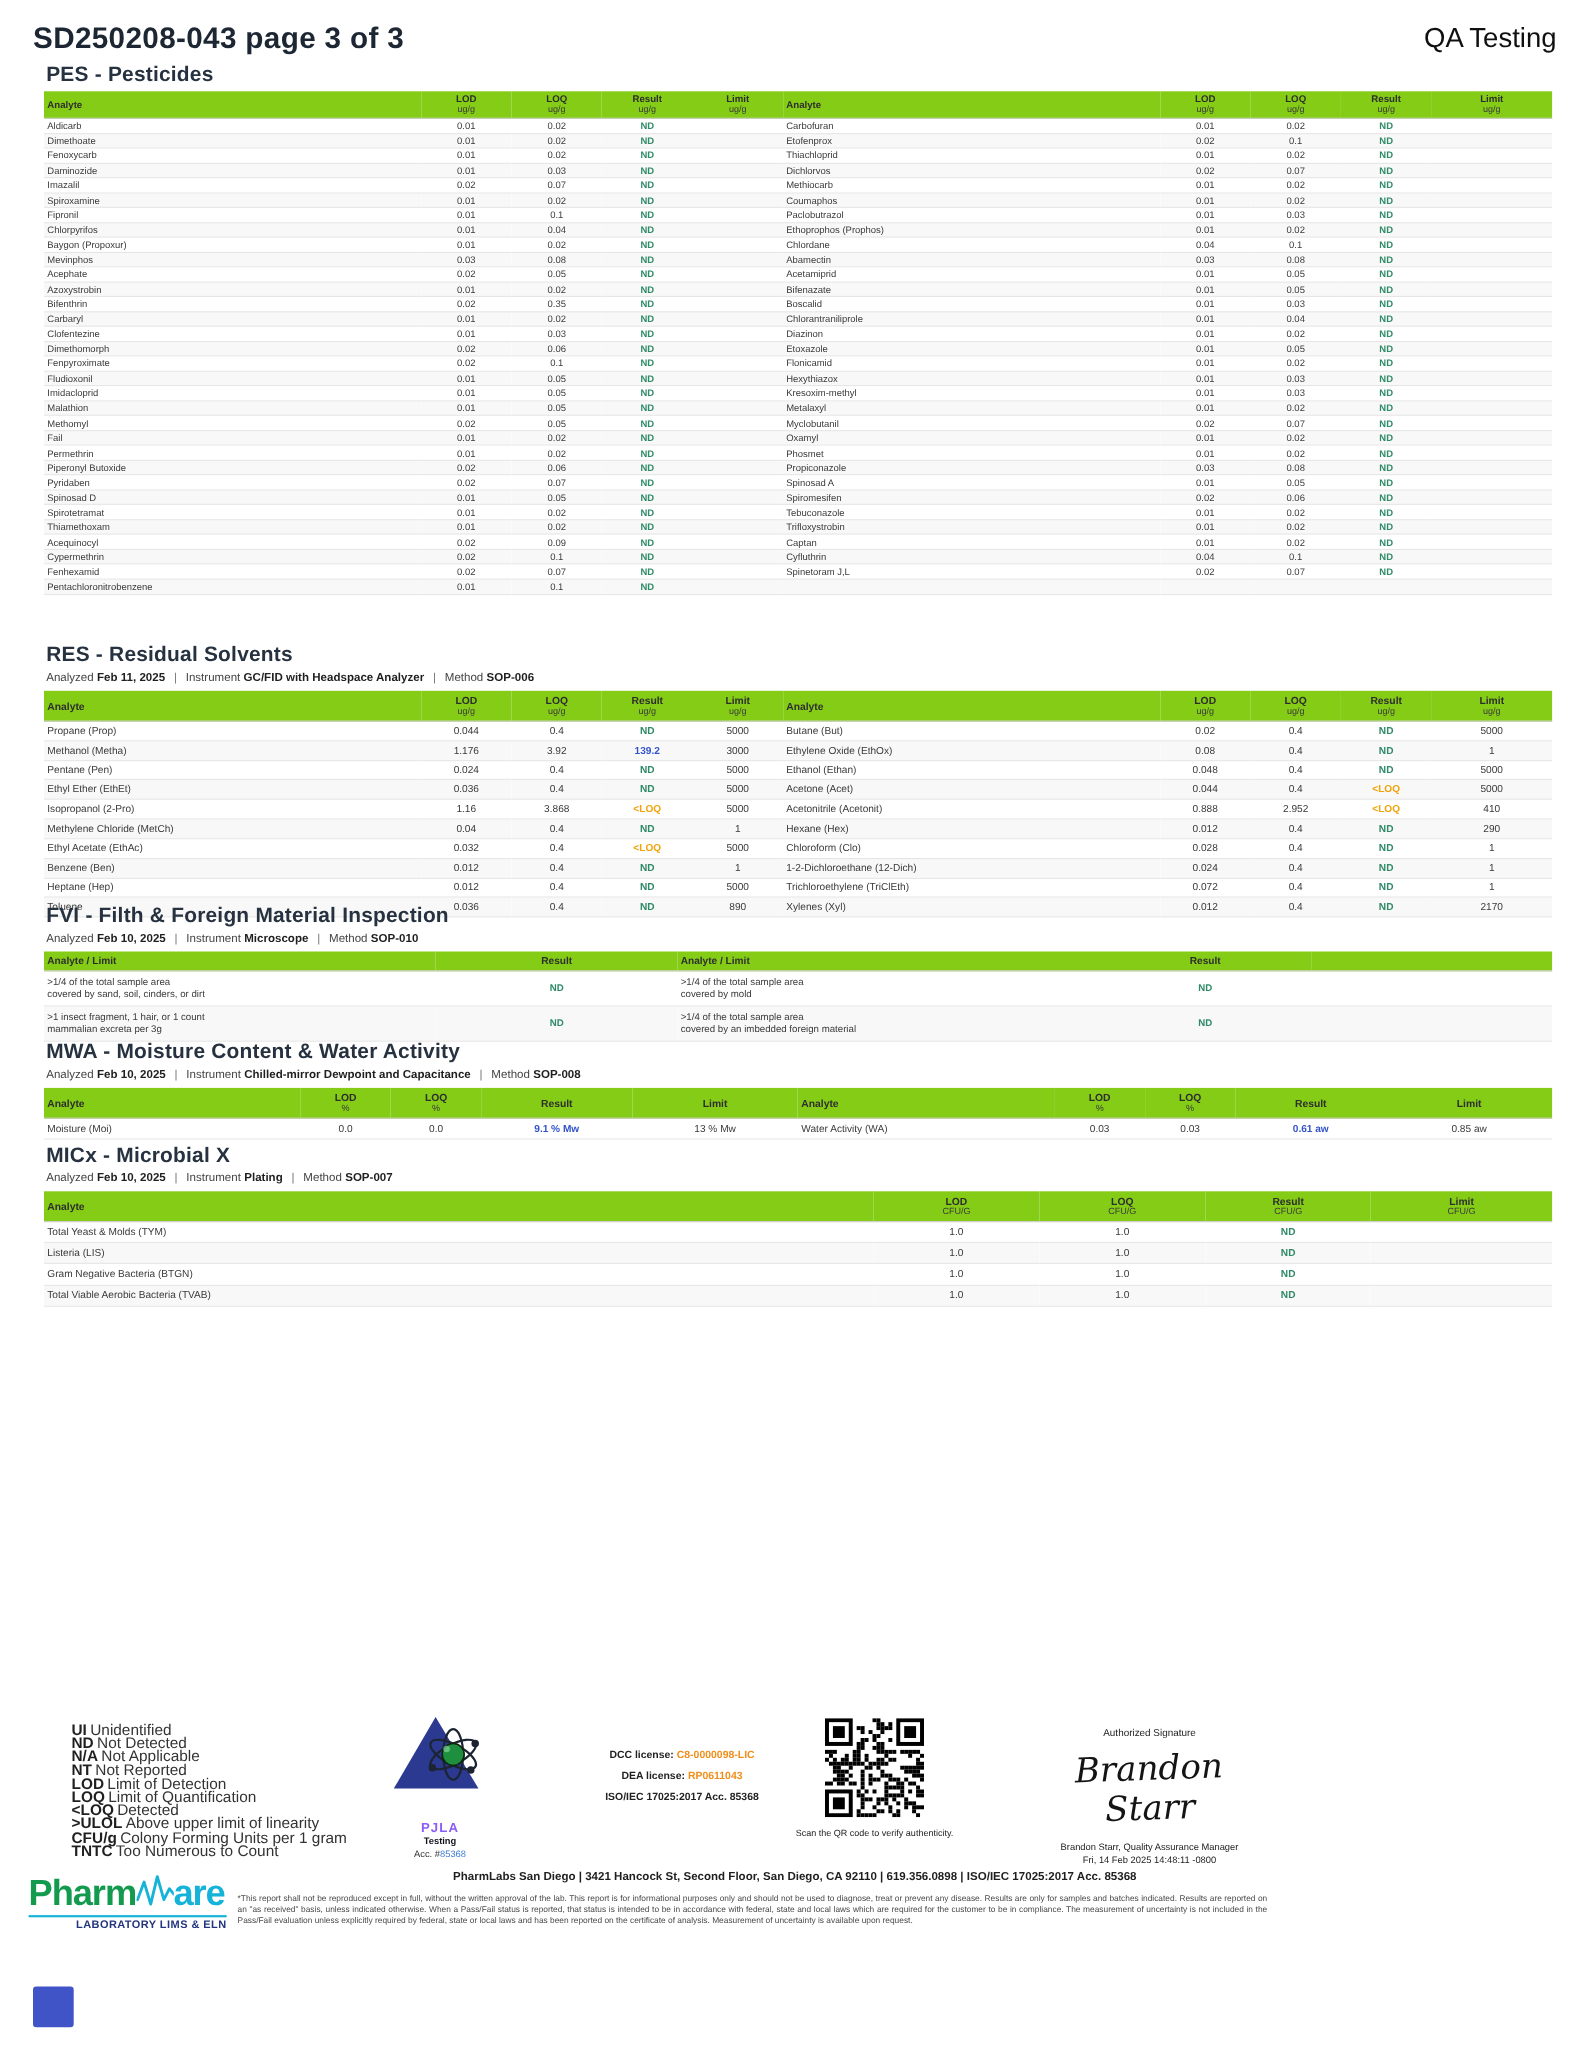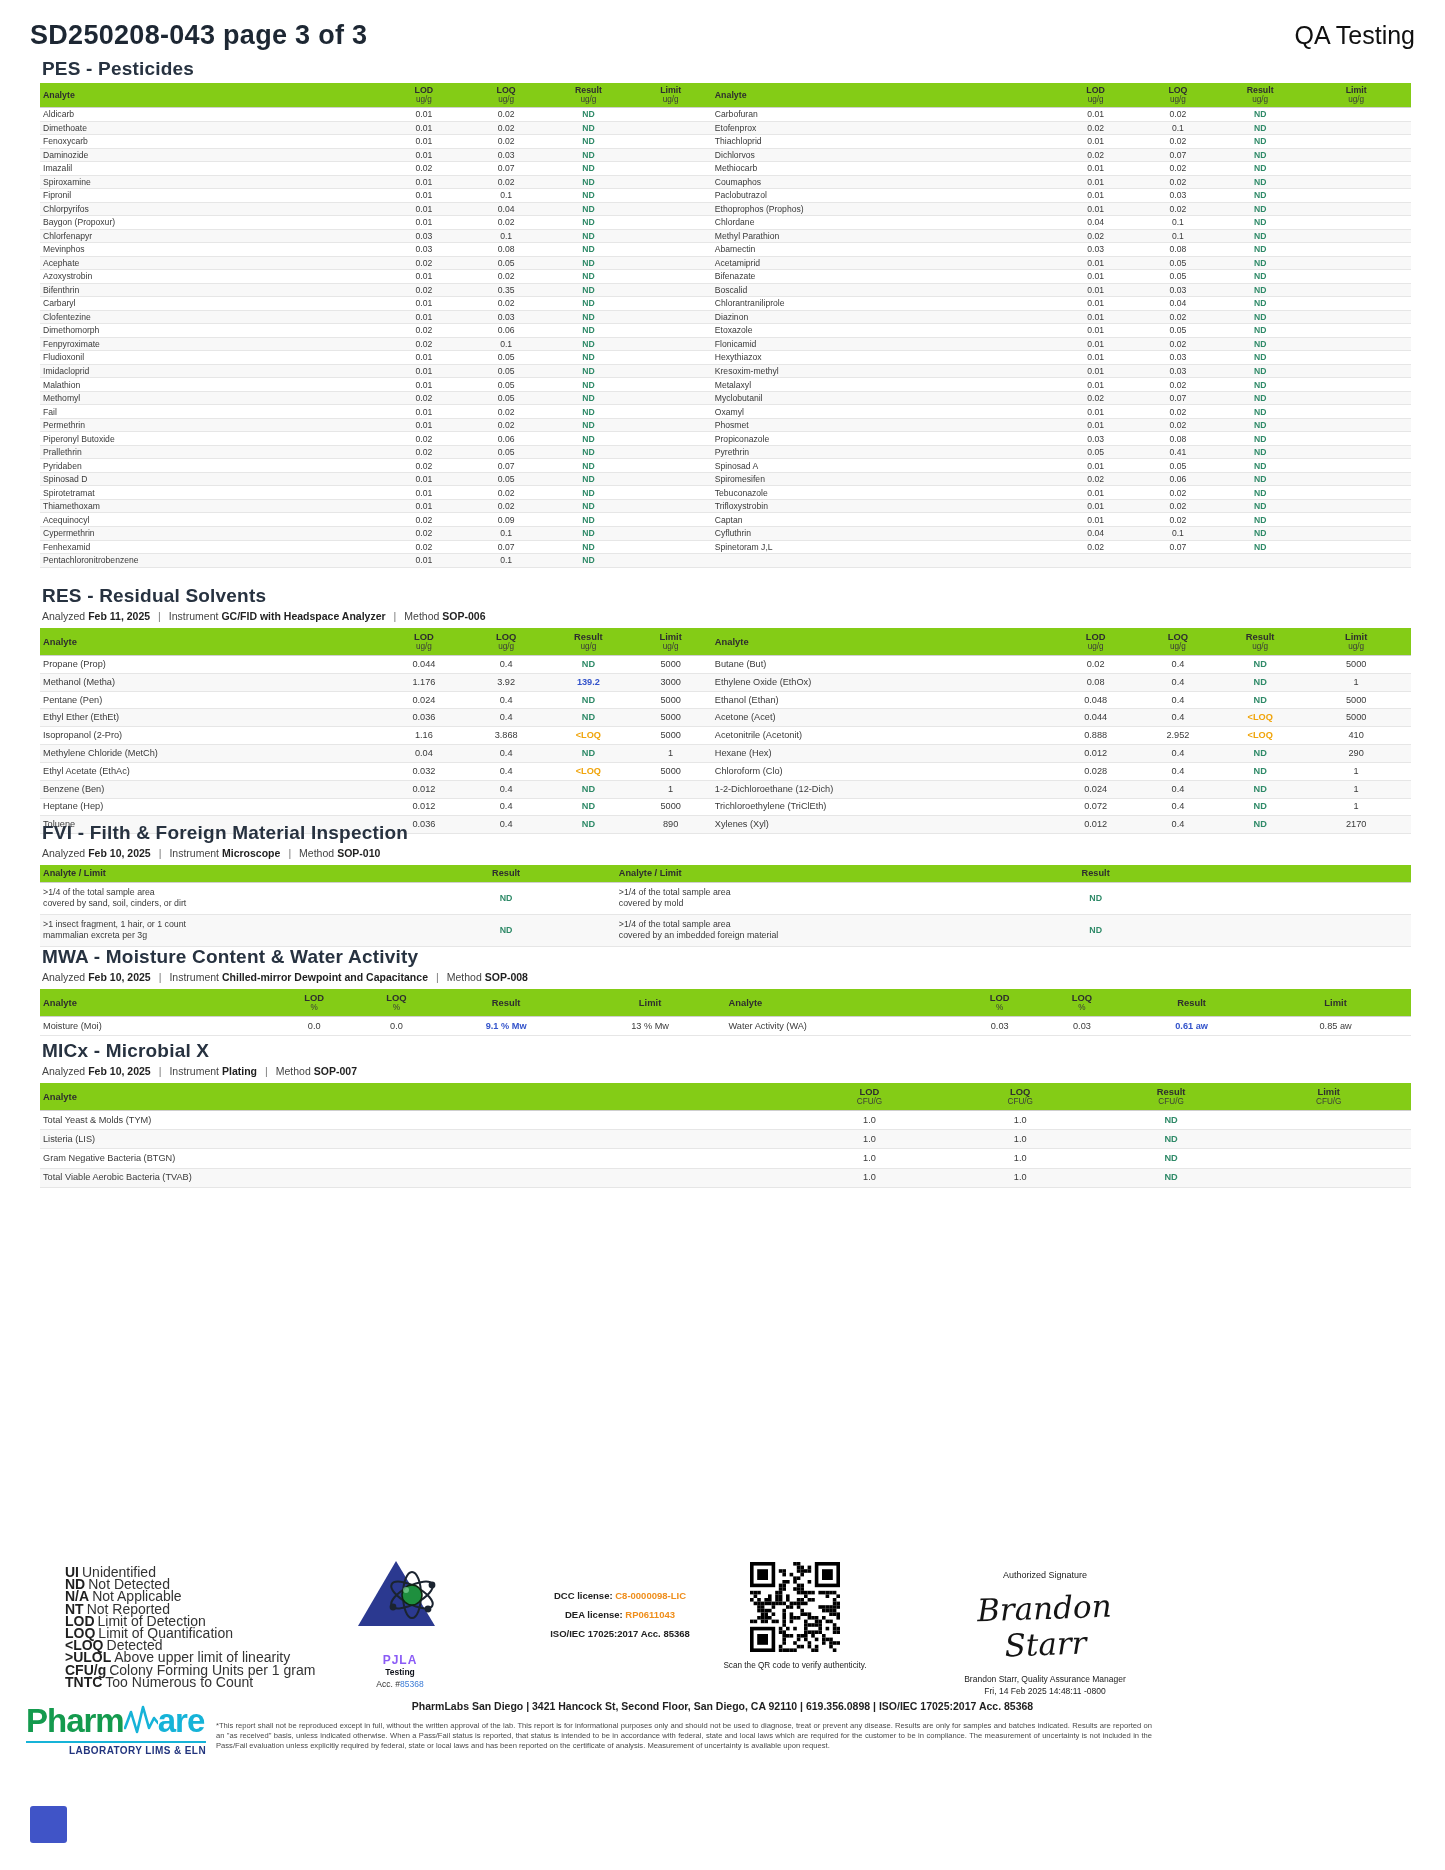--- a/index.html
+++ b/index.html
@@ -239,32 +239,20 @@
             <td>0.02</td>
             <td class="nd">ND</td>
             <td></td>
             <td class="al">Chlordane</td>
             <td>0.04</td>
             <td>0.1</td>
             <td class="nd">ND</td>
             <td></td>
           </tr>
           <tr>
-            <td class="al">Chlorfenapyr</td>
-            <td>0.03</td>
-            <td>0.1</td>
-            <td class="nd">ND</td>
-            <td></td>
-            <td class="al">Methyl Parathion</td>
-            <td>0.02</td>
-            <td>0.1</td>
-            <td class="nd">ND</td>
-            <td></td>
-          </tr>
-          <tr>
             <td class="al">Mevinphos</td>
             <td>0.03</td>
             <td>0.08</td>
             <td class="nd">ND</td>
             <td></td>
             <td class="al">Abamectin</td>
             <td>0.03</td>
             <td>0.08</td>
             <td class="nd">ND</td>
             <td></td>
@@ -427,32 +415,20 @@
           </tr>
           <tr>
             <td class="al">Piperonyl Butoxide</td>
             <td>0.02</td>
             <td>0.06</td>
             <td class="nd">ND</td>
             <td></td>
             <td class="al">Propiconazole</td>
             <td>0.03</td>
             <td>0.08</td>
-            <td class="nd">ND</td>
-            <td></td>
-          </tr>
-          <tr>
-            <td class="al">Prallethrin</td>
-            <td>0.02</td>
-            <td>0.05</td>
-            <td class="nd">ND</td>
-            <td></td>
-            <td class="al">Pyrethrin</td>
-            <td>0.05</td>
-            <td>0.41</td>
             <td class="nd">ND</td>
             <td></td>
           </tr>
           <tr>
             <td class="al">Pyridaben</td>
             <td>0.02</td>
             <td>0.07</td>
             <td class="nd">ND</td>
             <td></td>
             <td class="al">Spinosad A</td>

